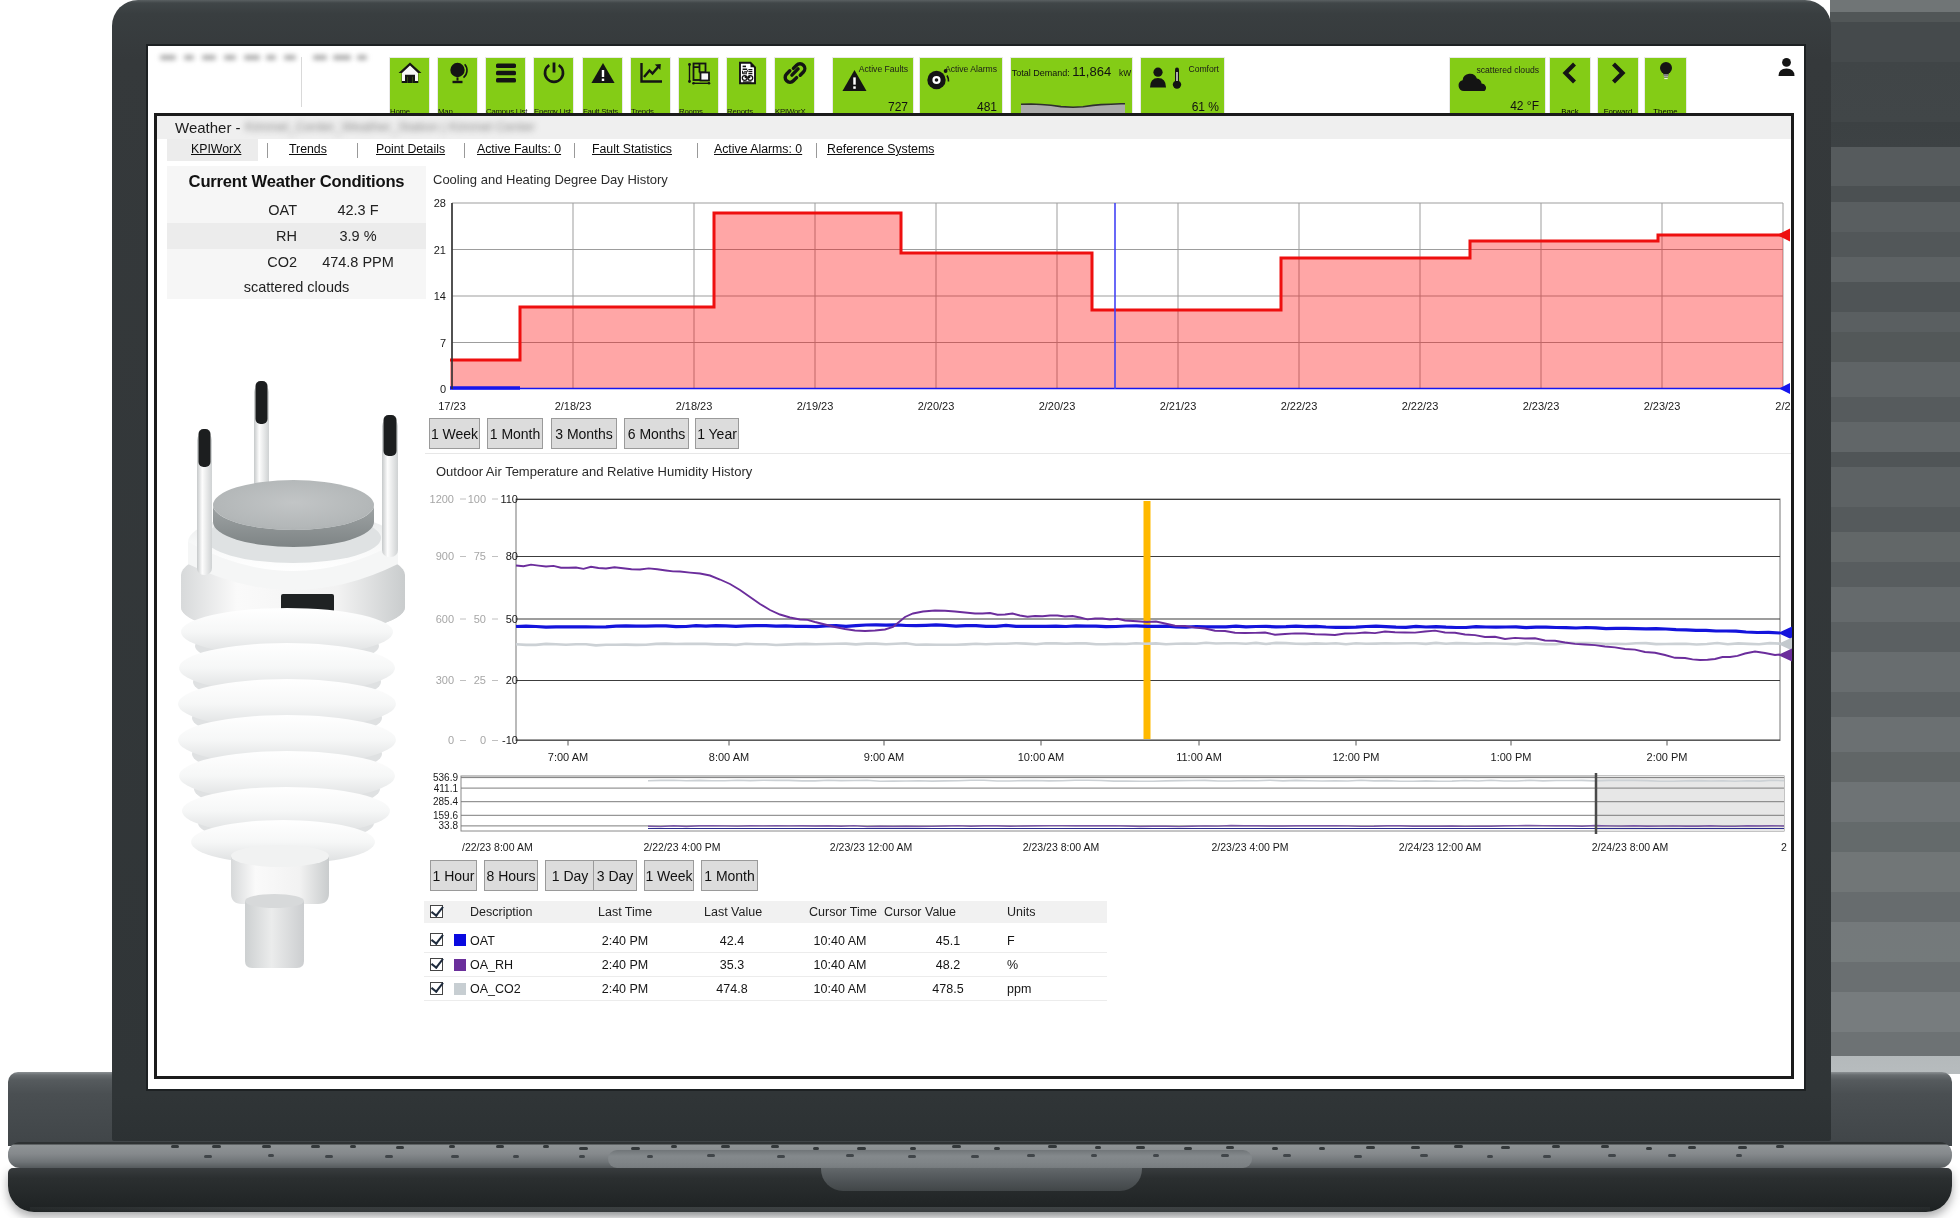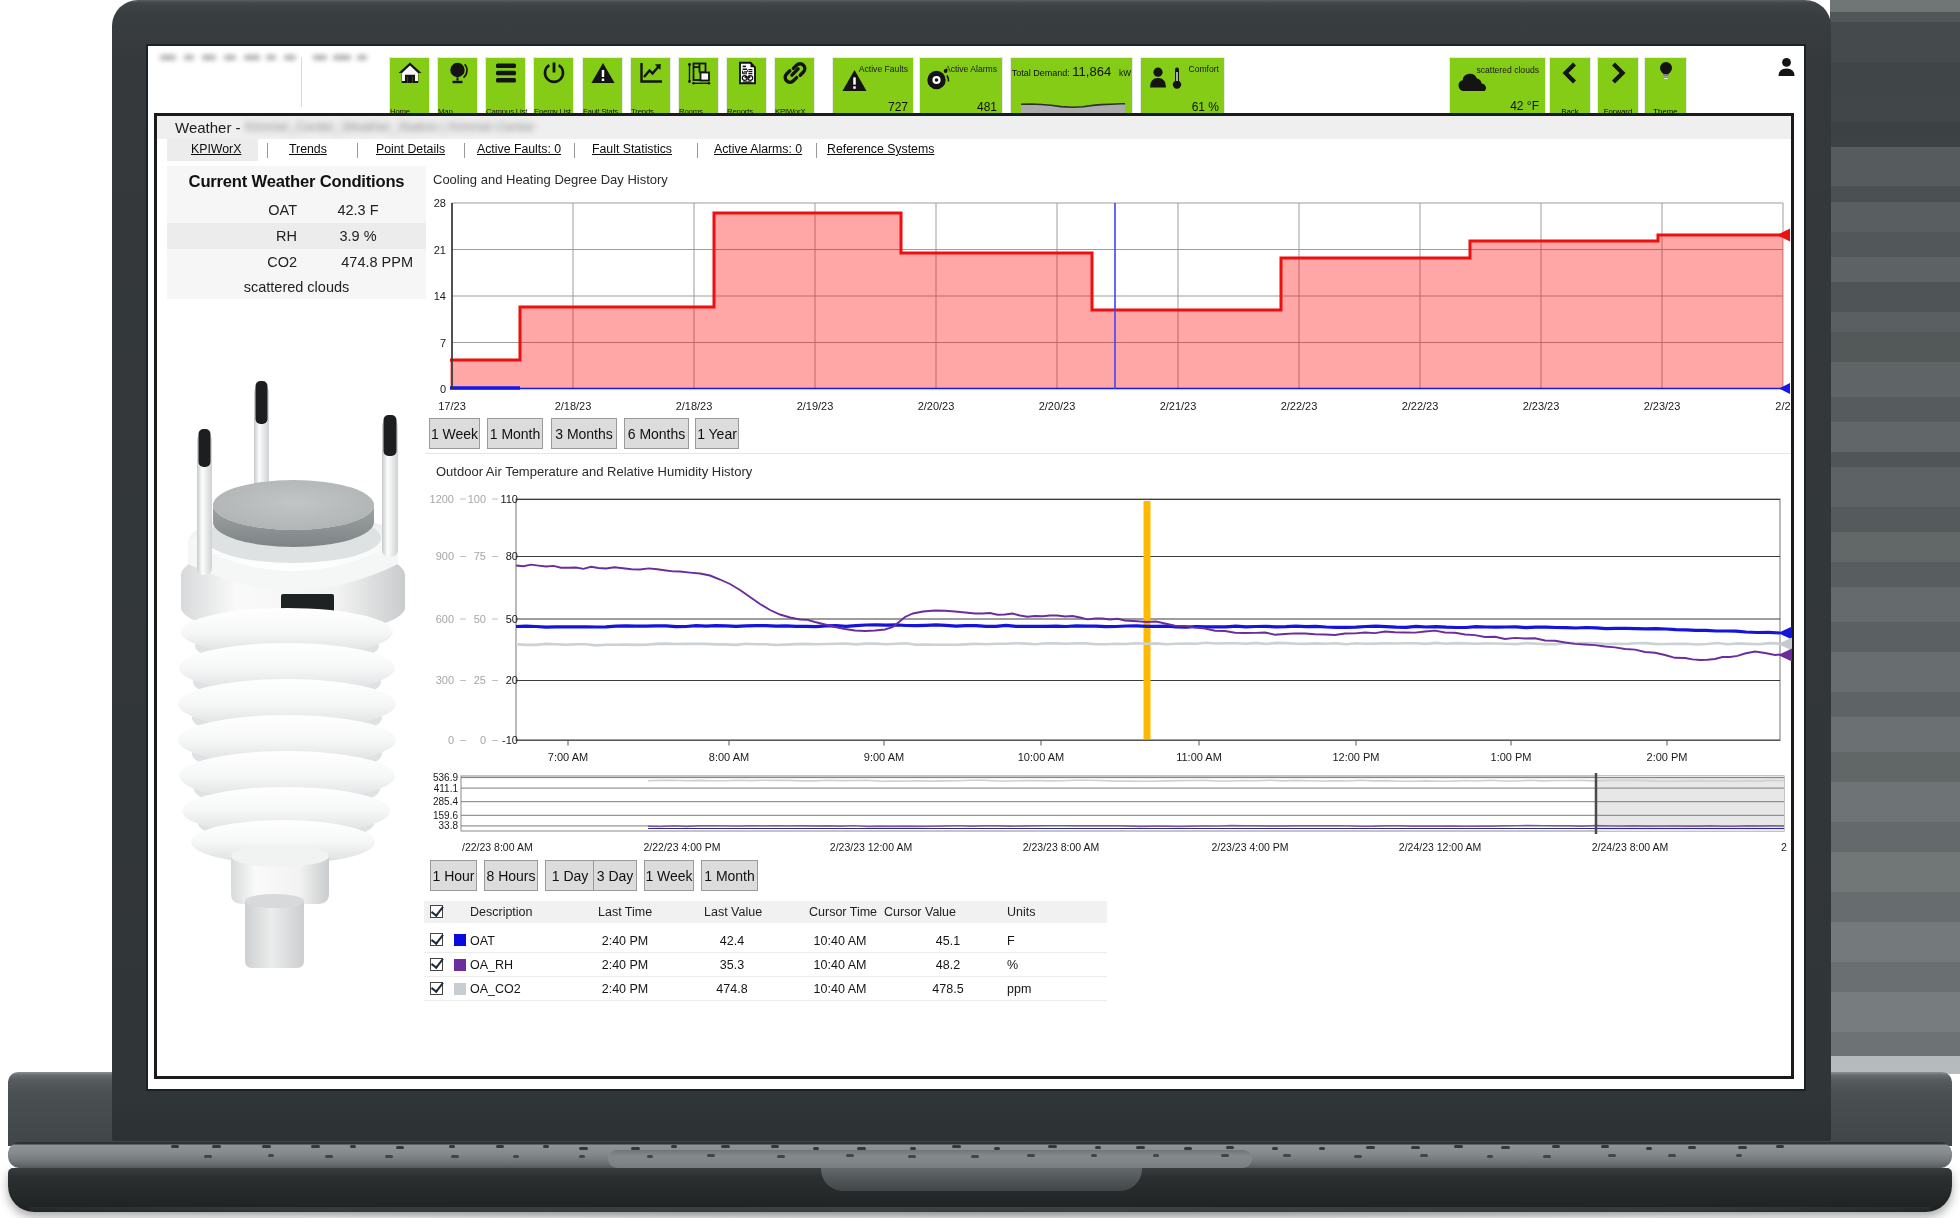--- a/index.html
+++ b/index.html
@@ -309,21 +309,21 @@
 <div class="abs" style="left:549px;top:97px;width:1px;height:15px;background:#999"></div>
 <div class="abs" style="left:668px;top:97px;width:1px;height:15px;background:#999"></div>
 <div class="abs" style="left:19px;top:120px;width:259px;height:133px;background:#f6f6f6"></div>
 <div class="abs" style="left:19px;top:177px;width:259px;height:26px;background:#ececec"></div>
 <div class="abs" style="left:19px;top:120px;width:259px;height:31px;text-align:center;font-size:16.6px;font-weight:bold;color:#111;line-height:31px;letter-spacing:-0.2px">Current Weather Conditions</div>
 <div class="abs" style="left:49px;top:151px;width:100px;height:26px;font-size:14.5px;color:#222;text-align:right;line-height:26px">OAT</div>
 <div class="abs" style="left:155px;top:151px;width:110px;height:26px;font-size:14.5px;color:#222;text-align:center;line-height:26px">42.3 F</div>
 <div class="abs" style="left:49px;top:177px;width:100px;height:26px;font-size:14.5px;color:#222;text-align:right;line-height:26px">RH</div>
 <div class="abs" style="left:155px;top:177px;width:110px;height:26px;font-size:14.5px;color:#222;text-align:center;line-height:26px">3.9 %</div>
 <div class="abs" style="left:49px;top:203px;width:100px;height:26px;font-size:14.5px;color:#222;text-align:right;line-height:26px">CO2</div>
-<div class="abs" style="left:155px;top:203px;width:110px;height:26px;font-size:14.5px;color:#222;text-align:right;line-height:26px">474.8 PPM</div>
+<div class="abs" style="left:155px;top:203px;width:110px;height:26px;font-size:14.5px;color:#222;text-align:center;line-height:26px">474.8 PPM</div>
 <div class="abs" style="left:19px;top:229px;width:259px;height:25px;text-align:center;font-size:14.5px;color:#222;line-height:25px">scattered clouds</div>
 <svg class="abs" style="left:22px;top:324px" width="250" height="605" viewBox="0 0 250 605">
 <defs>
 <linearGradient id="gAnt" x1="0" x2="1" y1="0" y2="0">
             <stop offset="0" stop-color="#c6c9ca"></stop>
             <stop offset="0.35" stop-color="#fdfdfd"></stop>
             <stop offset="1" stop-color="#cfd2d3"></stop>
           </linearGradient>
 <linearGradient id="gWall" x1="0" x2="1" y1="0" y2="0">
             <stop offset="0" stop-color="#d7d9da"></stop>

